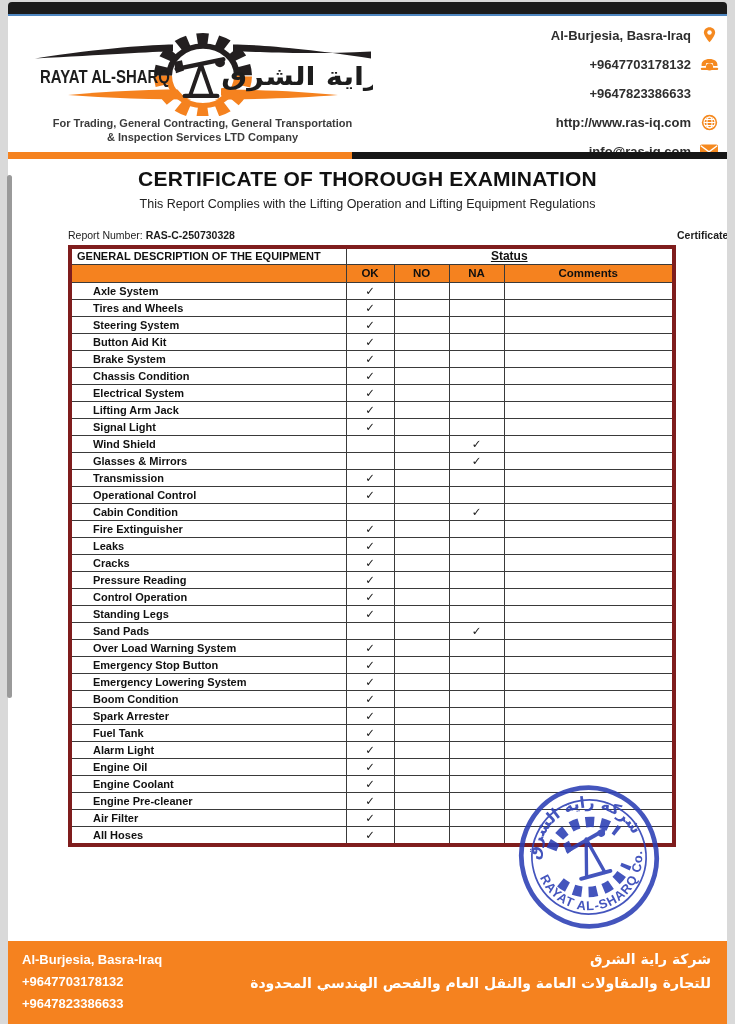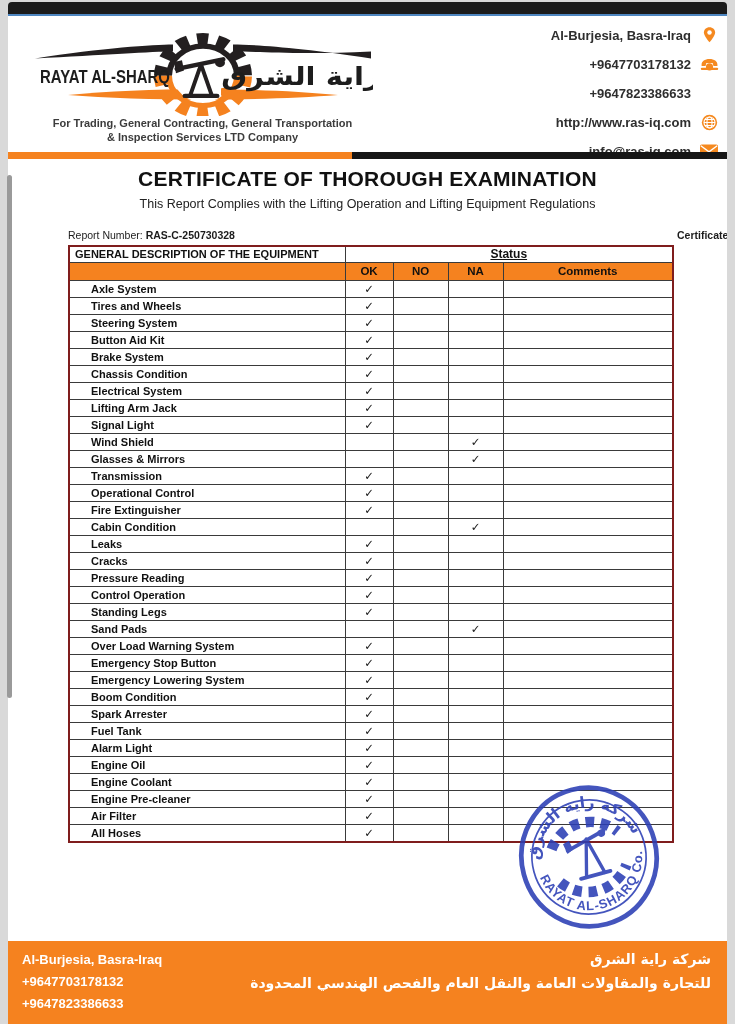--- a/index.html
+++ b/index.html
@@ -26,21 +26,21 @@
   .title{position:absolute;left:0;top:151px;width:719px;text-align:center;font-size:21px;font-weight:700;color:#111;letter-spacing:.2px;}
   .subtitle{position:absolute;left:0;top:181px;width:719px;text-align:center;font-size:12.5px;font-weight:500;color:#222;}
 
   
   .report-line{position:absolute;left:60px;top:213px;width:724px;display:flex;justify-content:space-between;font-size:10.5px;color:#1c1c1c;}
   .report-line b{font-weight:700;}
   .cert-page{font-weight:700;margin-left:20px;}
 
   
   .tbl-wrap{position:absolute;left:60px;top:229px;}
-  table{border-collapse:collapse;table-layout:fixed;width:604px;border:2px solid #7f1d1d;}
+  table{border-collapse:collapse;table-layout:fixed;width:604px;border:4px solid #7f1d1d;}
   col.c-name{width:276px;} col.c-ok{width:48px;} col.c-no{width:55px;} col.c-na{width:55px;} col.c-com{width:170px;}
   th,td{border:1px solid #3a3a3a;padding:0;line-height:15px;}
   tr.h1 th{height:15px;background:#fff;color:#111;}
   .name-h{text-align:left;padding-left:5px;font-size:11px;font-weight:700;}
   .status-h{text-align:center;font-size:12px;font-weight:700;text-decoration:underline;}
   tr.h2 th{height:17px;background:var(--orange,#F5821F);color:#101010;font-size:11.5px;font-weight:700;text-align:center;}
   td{height:16px;}
   td.name{font-size:11px;font-weight:700;color:#111;padding-left:21px;white-space:nowrap;}
   td.chk{text-align:center;font-size:11.5px;color:#222;font-family:"DejaVu Sans",sans-serif;}
 
@@ -267,31 +267,31 @@
         <td class="chk"></td>
       </tr>
             <tr>
         <td class="name">Operational Control</td>
         <td class="chk">✓</td>
         <td class="chk"></td>
         <td class="chk"></td>
         <td class="chk"></td>
       </tr>
             <tr>
+        <td class="name">Cabin Condition</td>
+        <td class="chk"></td>
+        <td class="chk"></td>
+        <td class="chk">✓</td>
+        <td class="chk"></td>
+      </tr>
+            <tr>
         <td class="name">Fire Extinguisher</td>
         <td class="chk">✓</td>
         <td class="chk"></td>
         <td class="chk"></td>
-        <td class="chk"></td>
-      </tr>
-            <tr>
-        <td class="name">Cabin Condition</td>
-        <td class="chk"></td>
-        <td class="chk"></td>
-        <td class="chk">✓</td>
         <td class="chk"></td>
       </tr>
             <tr>
         <td class="name">Leaks</td>
         <td class="chk">✓</td>
         <td class="chk"></td>
         <td class="chk"></td>
         <td class="chk"></td>
       </tr>
             <tr>

